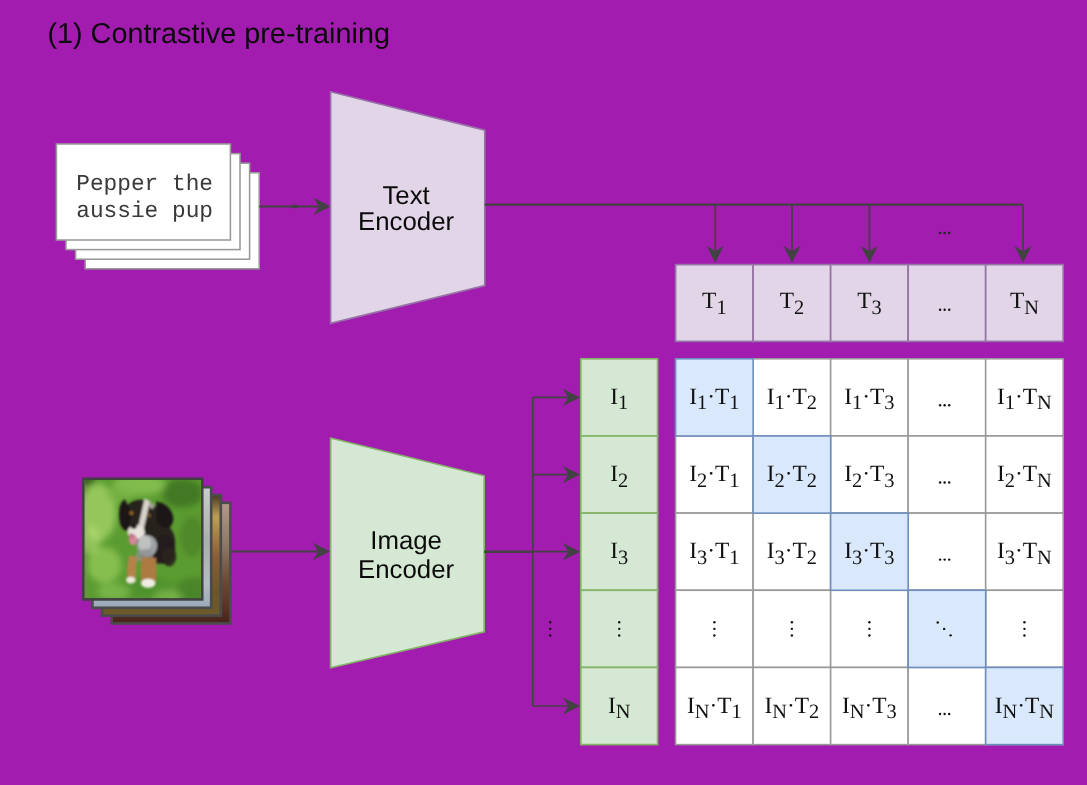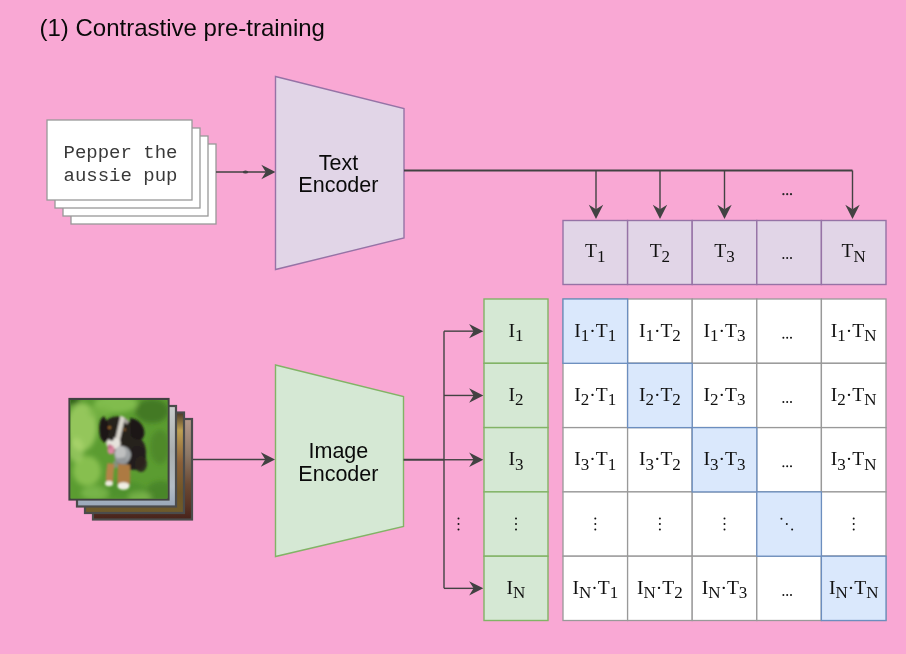--- a/index.html
+++ b/index.html
@@ -1,16 +1,16 @@
 <!DOCTYPE html>
 <html><head>
 <meta charset="utf-8">
 <style>
   html,body{margin:0;padding:0;background:#ffffff;}
-  #stage{position:relative;width:906px;height:654px;background:#f9a8d4;overflow:hidden;}
+  #stage{position:relative;width:906px;height:654px;background:#a21caf;overflow:hidden;}
   svg{display:block;}
   text{font-family:"Liberation Sans",sans-serif;}
   .serif, .serif text{font-family:"Liberation Serif",serif;}
   text.mono{font-family:"Liberation Mono",monospace;}
 </style>
 </head>
 <body>
 <div id="stage">
 <svg width="906" height="654" viewBox="0 0 906 654">
   <defs>

